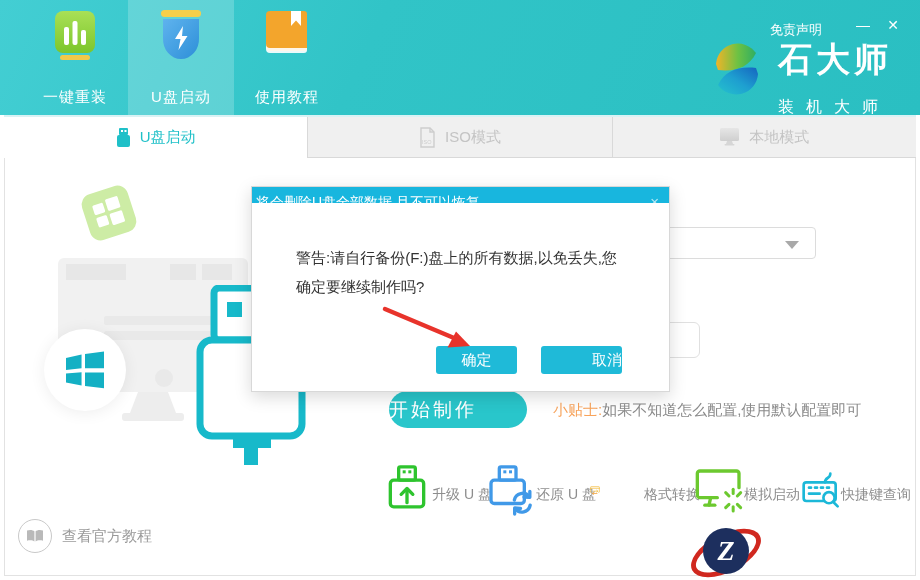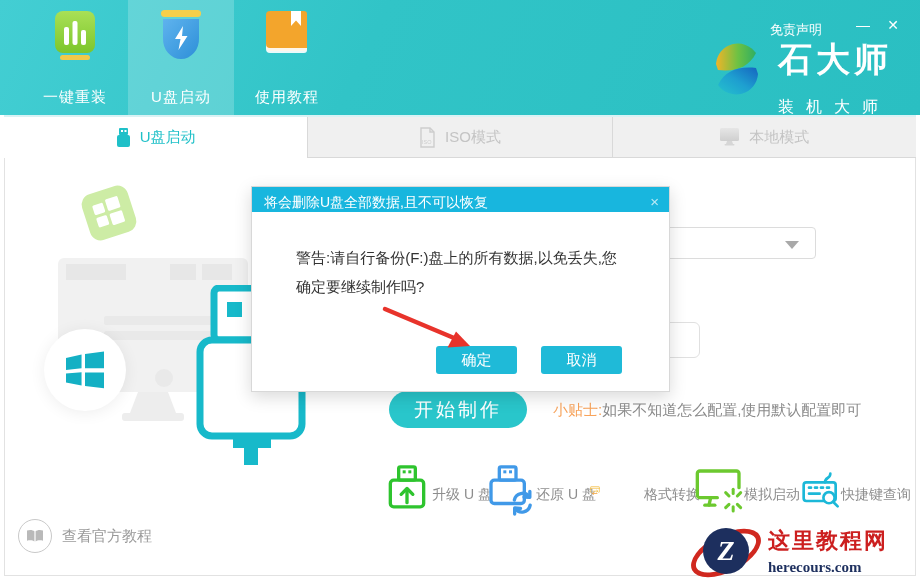--- a/index.html
+++ b/index.html
@@ -36,44 +36,44 @@
   .win-circle{position:absolute;left:44px;top:329px;width:82px;height:82px;border-radius:50%;
     background:#fff;box-shadow:0 2px 16px rgba(0,0,0,0.07);z-index:6;
     display:flex;align-items:center;justify-content:center;}
   .dropdown{position:absolute;left:388px;top:227px;width:428px;height:32px;border:1px solid #dcdcdc;
     border-radius:4px;background:#fff;box-sizing:border-box;z-index:4;cursor:pointer;}
   .caret{position:absolute;right:16px;top:13px;width:0;height:0;border-left:7px solid transparent;
     border-right:7px solid transparent;border-top:8px solid #a9a9a9;}
   .mini-box{position:absolute;left:528px;top:322px;width:172px;height:36px;border:1px solid #e0e0e0;
     border-radius:6px;background:#fff;box-sizing:border-box;z-index:4;}
   .start-btn{position:absolute;left:389px;top:391px;width:138px;height:37px;border-radius:19px;
-    background:#29c6cb;color:#fff;font-size:19px;letter-spacing:3px;text-align:center;
+    background:#29c6cb;color:#fff;font-size:19px;letter-spacing:3px;
     line-height:37px;z-index:4;cursor:pointer;}
   .tip{position:absolute;left:553px;top:401px;font-size:15px;color:#8b8b8b;z-index:4;white-space:nowrap;}
   .tip-label{color:#f8a35a;}
   
   .feature{position:absolute;top:464px;width:110px;display:flex;flex-direction:row;
     align-items:center;z-index:3;cursor:pointer;}
   .feature .f-label{margin-top:7px;font-size:14px;color:#8d8d8d;white-space:nowrap;}
   
   .foot-link{position:absolute;top:519px;display:flex;align-items:center;gap:10px;z-index:3;cursor:pointer;}
   .foot-circle{width:34px;height:34px;border-radius:50%;border:1px solid #c9c9c9;box-sizing:border-box;
     display:flex;align-items:center;justify-content:center;}
   .foot-label{font-size:15px;color:#9a9a9a;}
   
   .dialog{position:absolute;left:251px;top:186px;width:419px;height:206px;background:#fff;
     border:1px solid #d8d8d8;box-sizing:border-box;z-index:20;box-shadow:0 5px 16px rgba(0,0,0,0.15);}
-  .dialog-header{height:25px;background:#18b6de;color:#fff;font-size:14px;line-height:30px;
-    padding:0 12px;position:relative;}
+  .dialog-header{height:16px;background:#18b6de;color:#fff;font-size:14px;line-height:30px;
+    padding:0 4px;position:relative;}
   .dialog-close{position:absolute;right:10px;top:0;color:rgba(255,255,255,0.7);font-size:15px;cursor:pointer;}
   .dialog-body{position:absolute;left:44px;top:56px;width:345px;font-size:15px;color:#333;line-height:29px;}
   .dlg-btn{position:absolute;width:81px;height:28px;background:#1fbad8;color:#fff;font-size:15px;
     text-align:center;line-height:28px;border-radius:3px;cursor:pointer;}
   .dlg-ok{left:184px;top:159px;}
-  .dlg-cancel{left:289px;top:159px;}
+  .dlg-cancel{left:289px;top:159px;text-align:right;}
   .arrow-overlay{position:absolute;left:372px;top:300px;z-index:30;pointer-events:none;}
   
   .watermark{position:absolute;left:688px;top:524px;width:232px;height:56px;z-index:40;}
   .wm-ellipse{position:absolute;left:0px;top:10px;width:76px;height:38px;border:5px solid #d0281f;
     border-radius:50%;transform:rotate(-27deg);box-sizing:border-box;}
   .wm-circle{position:absolute;left:15px;top:4px;width:46px;height:46px;border-radius:50%;
     background:#1d2f5e;color:#fff;display:flex;align-items:center;justify-content:center;
     font-size:28px;font-weight:bold;font-family:"Liberation Serif","DejaVu Serif",serif;font-style:italic;}
   .wm-text{position:absolute;left:80px;top:2px;display:flex;flex-direction:column;}
   .wm-title{font-size:22px;font-weight:bold;color:#cc1f1f;letter-spacing:2px;
@@ -343,19 +343,15 @@
   </div>
 
   <svg class="arrow-overlay" width="112" height="58" viewBox="0 0 112 58">
     <line x1="13" y1="9" x2="82" y2="38" stroke="#e8332b" stroke-width="4.5" stroke-linecap="round"></line>
     <polygon points="98,46 75.5,47.5 84,31.5" fill="#e8332b"></polygon>
   </svg>
 
   <div class="watermark">
     <div class="wm-ellipse"></div>
     <div class="wm-circle">Z</div>
-    <div class="wm-text">
-      <span class="wm-title">这里教程网</span>
-      <span class="wm-domain">herecours.com</span>
-    </div>
   </div>
 
 </div>
 
 </body></html>

